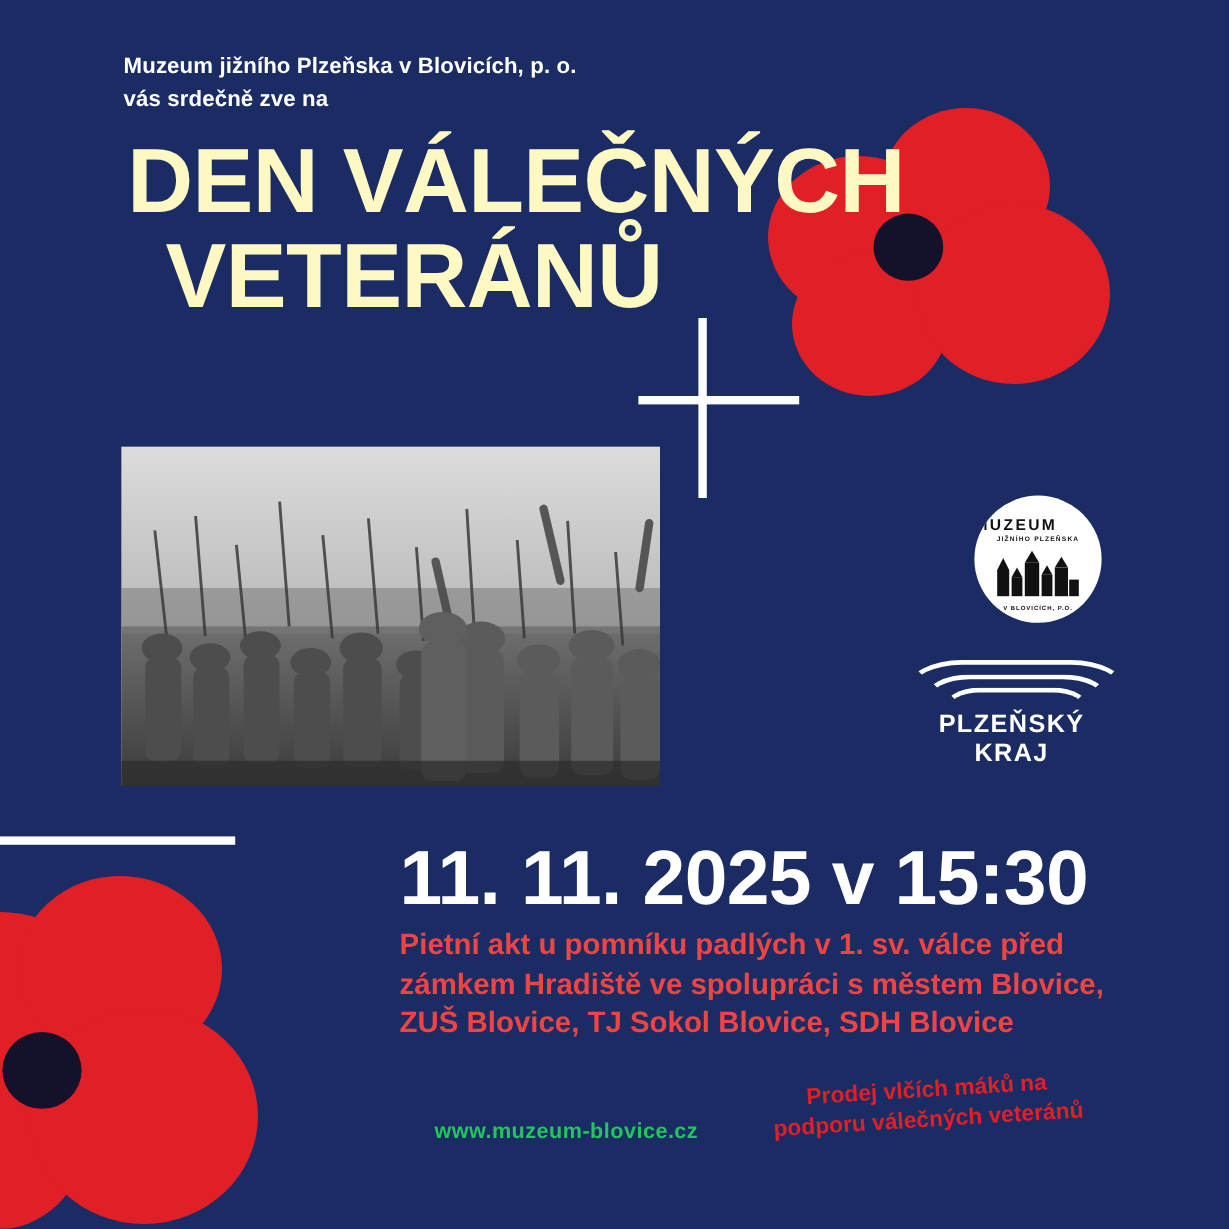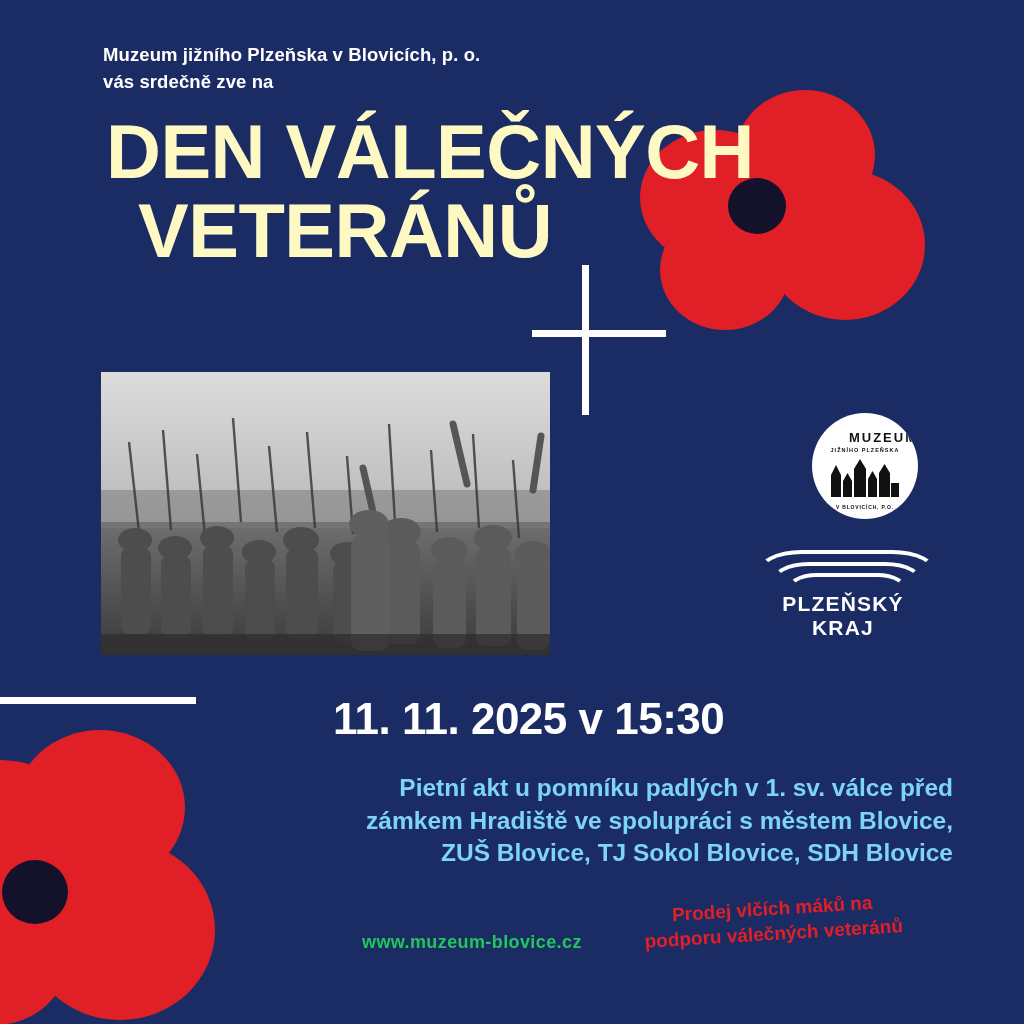--- a/index.html
+++ b/index.html
@@ -135,21 +135,21 @@
     width: 106px;
     height: 106px;
     background: #ffffff;
     border-radius: 50%;
     overflow: hidden;
   }
   #museum-logo .mz-top {
     position: absolute;
     left: 0; top: 17px;
     width: 106px;
-    text-align: right;
+    text-align: left;
     color: #111111;
     font-size: 13px;
     font-weight: bold;
     letter-spacing: 2px;
   }
   #museum-logo .mz-sub {
     position: absolute;
     left: 0; top: 34px;
     width: 106px;
     text-align: center;
@@ -204,34 +204,33 @@
     font-weight: bold;
     letter-spacing: 1.2px;
   }
 
   
   #event-date {
     position: absolute;
     left: 333px;
     top: 694px;
     color: #ffffff;
-    font-size: 44px;
+    font-size: 64px;
     font-weight: bold;
     letter-spacing: -0.5px;
   }
   #event-description {
     position: absolute;
     left: 333px;
     top: 772px;
     width: 620px;
-    color: #7dd3fc;
+    color: #ef4444;
     font-size: 24.5px;
     font-weight: bold;
     line-height: 1.33;
-    text-align: right;
   }
   #poppy-sale {
     position: absolute;
     left: 593px;
     top: 897px;
     width: 360px;
     text-align: center;
     color: #e01f26;
     font-size: 19px;
     font-weight: bold;

